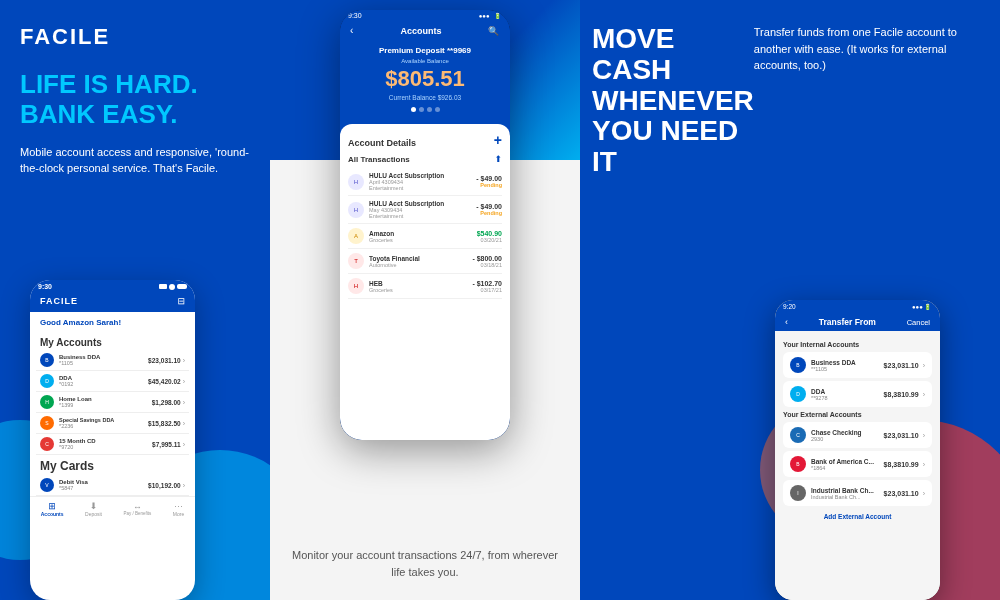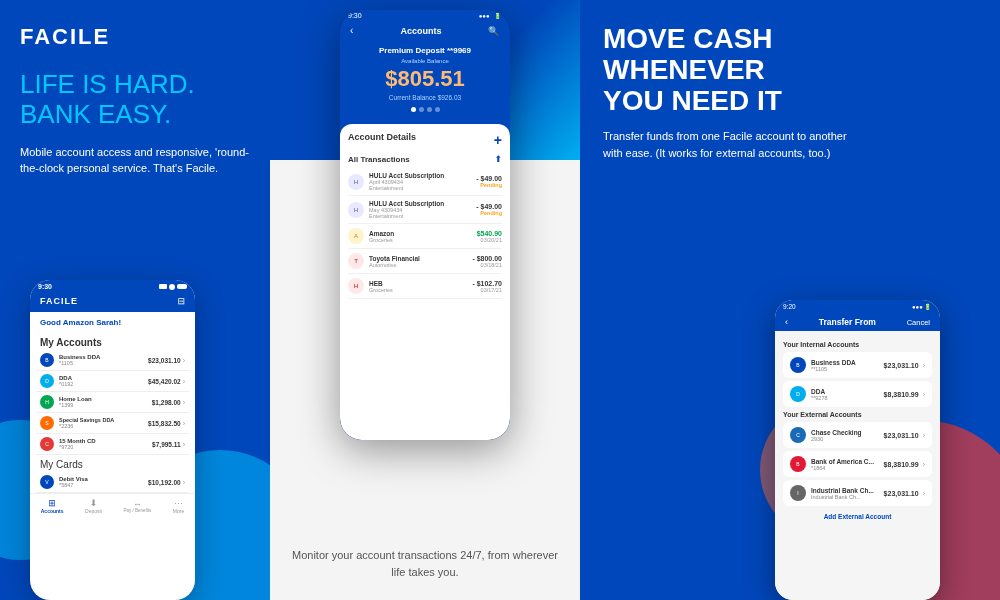--- a/index.html
+++ b/index.html
@@ -48,21 +48,21 @@
       font-size: 22px;
       font-weight: 900;
       color: white;
       letter-spacing: 2px;
       margin-bottom: 20px;
       position: relative;
       z-index: 1;
     }
     .tagline {
       font-size: 26px;
-      font-weight: 400;
+      font-weight: 700;
       color: #00C8FF;
       line-height: 1.15;
       margin-bottom: 14px;
       position: relative;
       z-index: 1;
     }
     .description {
       font-size: 11px;
       color: white;
       line-height: 1.5;
@@ -130,21 +130,21 @@
     }
     .account-icon.teal { background: #00AEEF; }
     .account-icon.green { background: #00A651; }
     .account-icon.red { background: #E53935; }
     .account-icon.orange { background: #FF6B00; }
     .account-info { flex: 1; }
     .account-name { font-size: 6px; font-weight: bold; color: #333; }
     .account-num { font-size: 5.5px; color: #888; }
     .account-amount { font-size: 6.5px; font-weight: bold; color: #333; }
     .chevron-right { font-size: 7px; color: #999; margin-left: 2px; }
-    .my-cards-title { padding: 4px 10px 2px; font-size: 10px; font-weight: normal; color: #333; }
+    .my-cards-title { padding: 4px 10px 2px; font-size: 12px; font-weight: bold; color: #333; }
     .bottom-nav {
       background: white;
       border-top: 1px solid #eee;
       display: flex;
       justify-content: space-around;
       padding: 4px 0;
     }
     .nav-item { display: flex; flex-direction: column; align-items: center; }
     .nav-icon { font-size: 9px; }
     .nav-label { font-size: 5px; color: #999; }
@@ -203,21 +203,21 @@
     .pc-dot.active { background: white; }
     .pc-account-details {
       background: white;
       flex: 1;
       border-radius: 12px 12px 0 0;
       padding: 8px;
     }
     .pc-details-header {
       display: flex;
       justify-content: space-between;
-      align-items: flex-start;
+      align-items: flex-end;
       margin-bottom: 6px;
     }
     .pc-add-btn { color: #0047BB; font-size: 14px; font-weight: bold; }
     .pc-details-title { font-size: 9px; font-weight: bold; color: #333; }
     .pc-transactions-header {
       display: flex;
       justify-content: space-between;
       align-items: center;
       margin-bottom: 4px;
     }
@@ -260,23 +260,23 @@
     .middle-description {
       font-size: 11px;
       color: #555;
       line-height: 1.5;
     }
 
     
     .right-panel {
       flex: 1;
       background: #0047BB;
-      padding: 24px 23px;
-      display: flex;
-      flex-direction: column;
+      padding: 24px 12px;
+      display: flex;
+      flex-direction: row;
       position: relative;
       overflow: hidden;
     }
     .right-panel::after {
       content: '';
       position: absolute;
       bottom: -40px;
       right: -30px;
       width: 220px;
       height: 220px;

